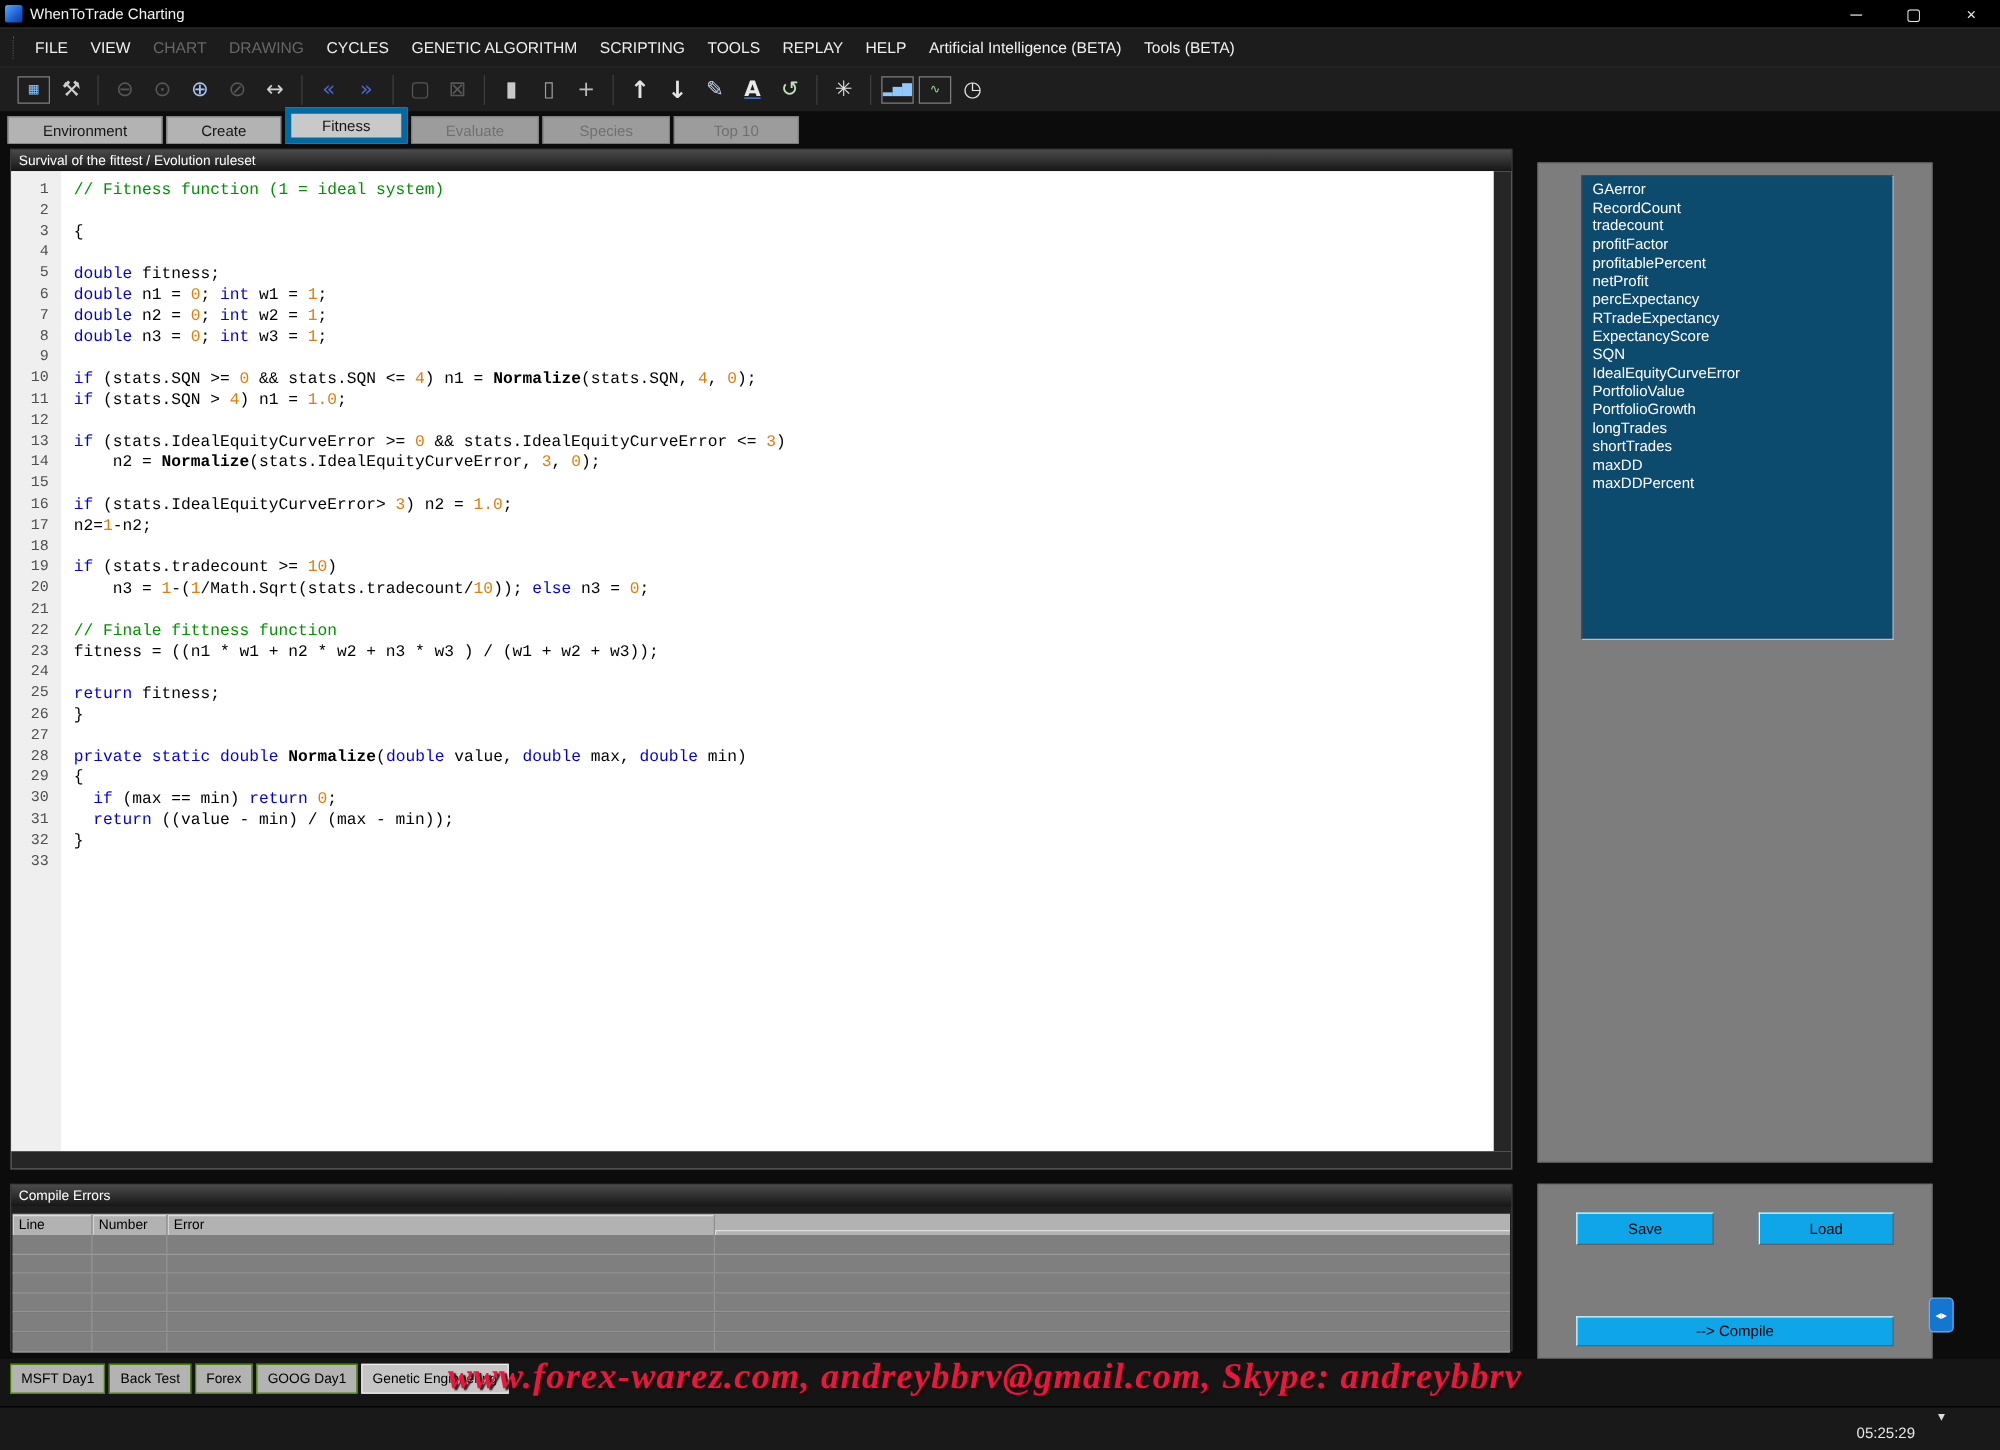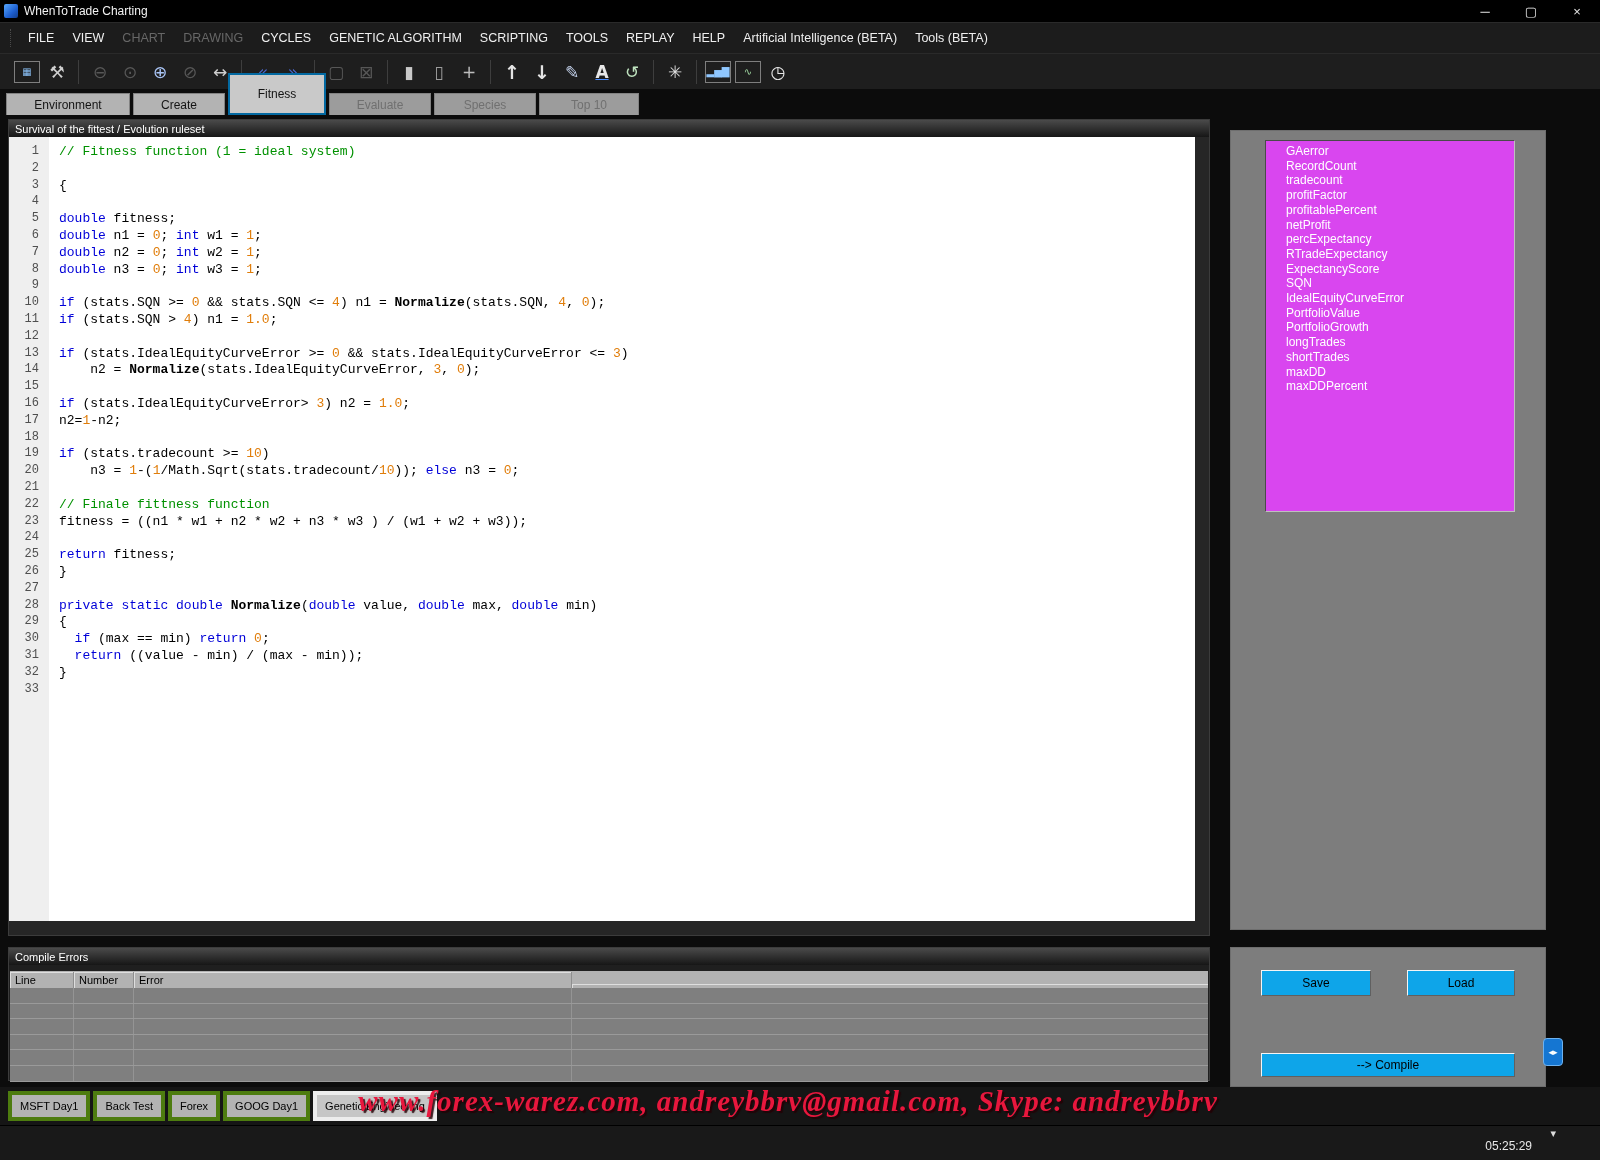--- a/index.html
+++ b/index.html
@@ -32,21 +32,21 @@
   .tb-btn.boxed { border:1px solid #7e7e7e; font-size:10px; width:26px; height:22px; margin:0 2px; }
   .tb-sep { width:1px; height:24px; background:#3e3e3e; margin:0 6px; }
   [data-name="font-style-icon"] { text-decoration:underline; text-decoration-color:#4a8cff; font-weight:bold; }
   [data-name="arrow-up-icon"], [data-name="arrow-down-icon"] { font-weight:bold; font-size:19px; }
 
   
   .tabstrip { position:absolute; top:89px; left:6px; height:26px; display:flex; align-items:flex-end; }
   .tab { height:22px; background:#b3b3b3; color:#141414; font-size:12px;
          display:flex; align-items:center; justify-content:center;
          border:1px solid #828282; border-bottom:none; margin-right:3px; }
-  .tab.selected { height:42px; background:#c9c9c9; border:2px solid #0369a1; z-index:2; }
+  .tab.selected { height:29px; background:#c9c9c9; border:5px solid #0369a1; z-index:2; }
   .tab.disabled { background:#9c9c9c; color:#707070; }
   .tabstrip .tab:nth-child(1){ width:124px; } .tabstrip .tab:nth-child(2){ width:92px; }
   .tabstrip .tab:nth-child(3){ width:98px; }  .tabstrip .tab:nth-child(4){ width:102px; }
   .tabstrip .tab:nth-child(5){ width:102px; } .tabstrip .tab:nth-child(6){ width:100px; }
 
   
   .editor-panel { position:absolute; left:8px; top:119px; width:1202px; height:817px;
                   background:#262626; border:1px solid #3c3c3c; }
   .panel-header { height:17px; background:linear-gradient(#4a4a4a,#161616); color:#fff;
                   font-size:11px; display:flex; align-items:center; padding-left:6px; }
@@ -60,22 +60,22 @@
           font-size:13px; overflow:hidden; }
   .code-line { height:16.8px; white-space:pre; }
   .tok-c { color:#009100; } .tok-k { color:#0000d8; } .tok-n { color:#e07d0a; }
   .tok-t { color:#000; }    .tok-b { color:#000; font-weight:bold; }
   .vscroll { position:absolute; right:0; top:0; bottom:14px; width:14px; background:#262626; }
   .hscroll { position:absolute; left:0; right:0; bottom:0; height:14px; background:#262626; }
 
   
   .right-panel { position:absolute; left:1230px; top:130px; width:316px; height:800px;
                  background:#7d7d7d; border:1px solid #6e6e6e; }
-  .listbox { position:absolute; left:34px; top:9px; width:250px; height:372px; background:#d946ef;
-             border:1px solid; border-color:#4a4a4a #bfbfbf #bfbfbf #4a4a4a; padding:3px 16px; overflow:hidden; }
+  .listbox { position:absolute; left:34px; top:9px; width:250px; height:372px; background:#0c4a6e;
+             border:1px solid; border-color:#4a4a4a #bfbfbf #bfbfbf #4a4a4a; padding:3px 4px; overflow:hidden; }
   .list-item { color:#fff; font-size:12px; line-height:14.7px; padding-left:4px; white-space:nowrap; }
 
   
   .errors-panel { position:absolute; left:8px; top:947px; width:1202px; height:134px;
                   background:#1f1f1f; border:1px solid #3c3c3c; }
   .err-table { position:absolute; top:23px; left:1px; right:1px; bottom:1px; }
   .err-head { height:17px; background:#b2b2b2; display:flex; font-size:11px; color:#000;align-items:flex-end; }
   .err-head .err-cell { padding:2px 5px; border-right:1px solid #8f8f8f; box-shadow:inset 1px 1px 0 #dedede; }
   .err-row { height:15.6px; background:#7f7f7f; border-bottom:1px solid #9a9a9a; display:flex; }
   .err-row .err-cell { border-right:1px solid #949494; }
@@ -87,21 +87,21 @@
   .btn { position:absolute; background:#0ea5e9; color:#000; font-size:12px;
          font-family:"Liberation Sans",sans-serif; border:1px solid;
          border-color:#f5f5f5 #606060 #606060 #f5f5f5; cursor:default; }
   .btn.save { left:30px; top:22px; width:110px; height:26px; }
   .btn.load { left:176px; top:22px; width:108px; height:26px; }
   .btn.compile { left:30px; top:105px; width:254px; height:24px; }
 
   
   .bottom-bar { position:absolute; left:0; right:0; top:1087px; height:38px; background:#151515; }
   .bottom-tabs { position:absolute; left:8px; top:4px; display:flex; align-items:flex-start; }
-  .btab { height:20px; background:#b3b3b3; border:4px solid #4d7c0f; color:#000; font-size:11px;
+  .btab { height:20px; background:#b3b3b3; border:1px solid #4d7c0f; color:#000; font-size:11px;
           padding:11px 8px; display:flex; align-items:center; margin-right:3px; white-space:nowrap; }
   .btab.selected { background:#c6c6c6; border-color:#ededed; height:22px; }
 
   
   .watermark { position:absolute; left:338px; top:1085px; width:900px; z-index:9;
                font-family:"Liberation Serif", serif; font-style:italic; font-weight:bold;
                font-size:29px; letter-spacing:1px; color:#e8173d;
                text-shadow:2px 2px 1px rgba(35,0,5,0.85); white-space:nowrap; pointer-events:none; }
 
   

